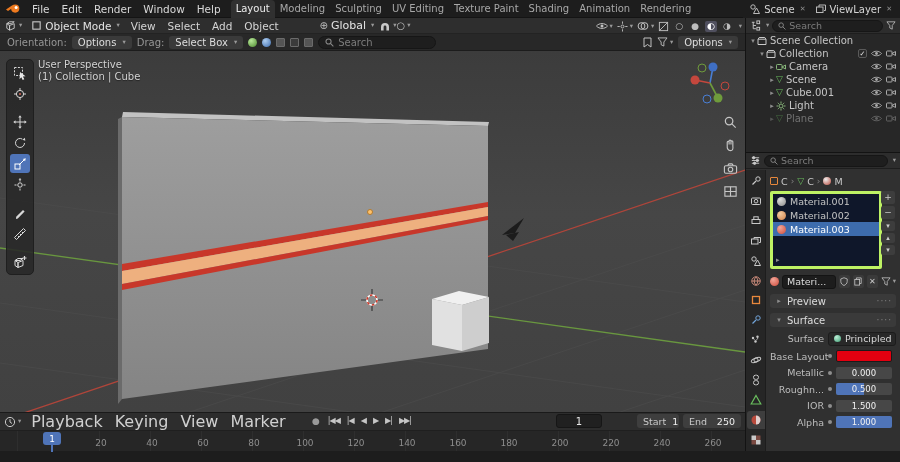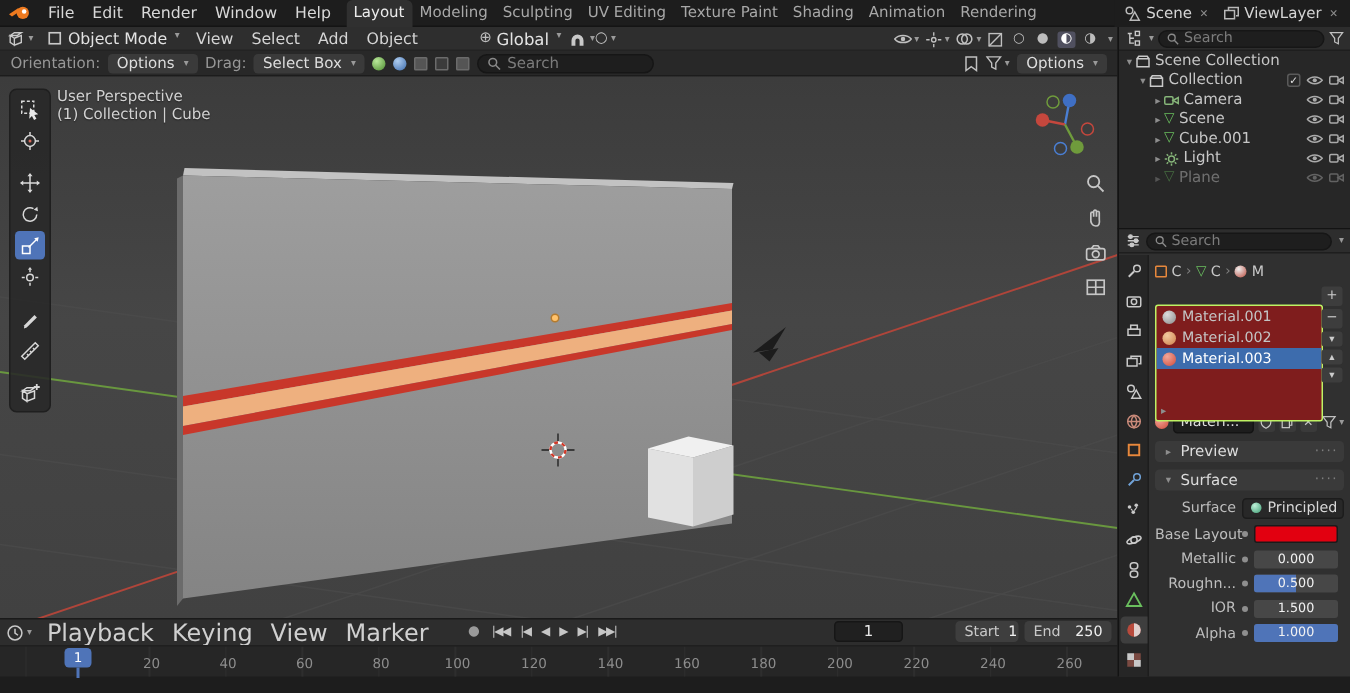--- a/index.html
+++ b/index.html
@@ -14,21 +14,21 @@
 .menu{padding:0 6px;color:#d8d8d8;font-size:10.5px;height:18px;display:flex;align-items:center}
 .tabs{display:flex;height:18px;overflow:hidden;max-width:470px;margin-left:4px}
 .tab{padding:0 5px;font-size:10px;color:#a8a8a8;display:flex;align-items:center;white-space:nowrap;height:18px}
 .tab.active{background:#303030;color:#ececec;border-radius:4px 4px 0 0}
 .tb-right{position:absolute;right:0;top:0;height:18px;display:flex;align-items:center;gap:3px;padding:0 6px;background:#1d1d1d}
 .tb-right .lbl{font-size:10px;color:#d5d5d5}
 .xbtn{font-size:7px;color:#8d8d8d;padding:0 2px}
 
 .vheader{position:absolute;left:0;top:18px;width:745px;height:16px;background:#2e2e2e;display:flex;align-items:center;border-bottom:1px solid #232323}
 .vh-menu{padding:0 6px;font-size:10.5px;color:#d5d5d5;height:16px;display:flex;align-items:center}
-.mode-pill{display:flex;align-items:flex-start;gap:3px;padding:2px 5px;height:16px;color:#e3e3e3;font-size:10.5px}
+.mode-pill{display:flex;align-items:center;gap:3px;padding:2px 5px;height:16px;color:#e3e3e3;font-size:10.5px}
 .vh-right{position:absolute;right:3px;top:0;height:16px;display:flex;align-items:center;gap:4px}
 .shade{font-size:9px;color:#bdbdbd;padding:1px 2px;border-radius:2px;line-height:1}
 .shade.active{background:#50505f;color:#fff}
 
 .tsettings{position:absolute;left:0;top:34px;width:745px;height:17px;background:#282828;display:flex;align-items:center;border-bottom:1px solid #1c1c1c;gap:5px;padding:0 7px}
 .label-dim{color:#969696;font-size:10px;flex:none}
 .dd{background:#3a3a3a;border-radius:3px;height:13px;display:flex;align-items:center;gap:4px;padding:0 6px;font-size:10px;color:#ddd;flex:none}
 .minisq{width:9px;height:9px;background:#555;border:1px solid #6b6b6b;border-radius:1px;flex:none}
 .minisq.dk{background:#3b3b3b}
 .dotgreen{width:9px;height:9px;border-radius:50%;background:radial-gradient(circle at 35% 30%,#b9e89a,#4c8a2f);flex:none}
@@ -74,21 +74,21 @@
 .ptabs{position:absolute;left:0;top:17px;bottom:0;width:20px;background:#262626;border-right:1px solid #1d1d1d;display:flex;flex-direction:column;align-items:center;padding-top:2px}
 .ptab{width:18px;height:18px;display:flex;align-items:center;justify-content:center;margin-bottom:2px;border-radius:3px 0 0 3px}
 .ptab.active{background:#3e3e3e}
 .pcontent{position:absolute;left:20px;top:17px;right:0;bottom:0;padding:4px 4px 0 4px;font-size:10px}
 .bcrumb{display:flex;align-items:center;gap:3px;height:14px;color:#c9c9c9;font-size:9.5px}
 .bc-sep{color:#808080;font-size:9px}
 .bc-sq{width:8px;height:8px;border:1.2px solid #e8883c;border-radius:1px}
 .bc-circ{width:8px;height:8px;border-radius:50%;background:radial-gradient(circle at 35% 30%,#eee,#b94a3c)}
 .meshg{color:#6abf5e;font-size:9px;line-height:1}
 .mat-wrap{position:relative;margin-top:3px;height:78px}
-.mat-list{position:absolute;left:0;top:12px;width:112px;height:78px;background:#7f1d1d;border:1px solid #bef264;border-radius:2px;overflow:hidden}
+.mat-list{position:absolute;left:0;top:0;width:112px;height:78px;background:#0f172a;border:3px solid #bef264;border-radius:2px;overflow:hidden}
 .mat-row{display:flex;align-items:center;gap:4px;height:14px;padding:0 4px;color:#c4c4c4;font-size:9.5px;white-space:nowrap}
 .mat-row.selected{background:#3d6cad;color:#fff}
 .msphere{width:9px;height:9px;border-radius:50%;flex:none}
 .lst-btns{position:absolute;right:0;top:0;width:16px;display:flex;flex-direction:column;gap:2px;align-items:center}
 .sq-btn{width:14px;height:13px;background:#3d3d3d;border-radius:2px;color:#ccc;display:flex;align-items:center;justify-content:center;font-size:9px;line-height:1}
 .sq-btn.sm{height:10px;font-size:7px}
 .spec{position:absolute;left:3px;bottom:2px;font-size:7px;color:#8e8e8e}
 .nmrow{display:flex;align-items:center;gap:3px;margin-top:5px;height:15px}
 .nmpill{background:#1d1d1d;border:1px solid #141414;border-radius:3px;height:14px;display:flex;align-items:center;gap:4px;padding:0 4px;color:#ddd;width:62px;font-size:9.5px}
 .mini-btn{width:13px;height:13px;background:#3a3a3a;border-radius:2px;display:flex;align-items:center;justify-content:center;color:#c9c9c9;font-size:8px}

